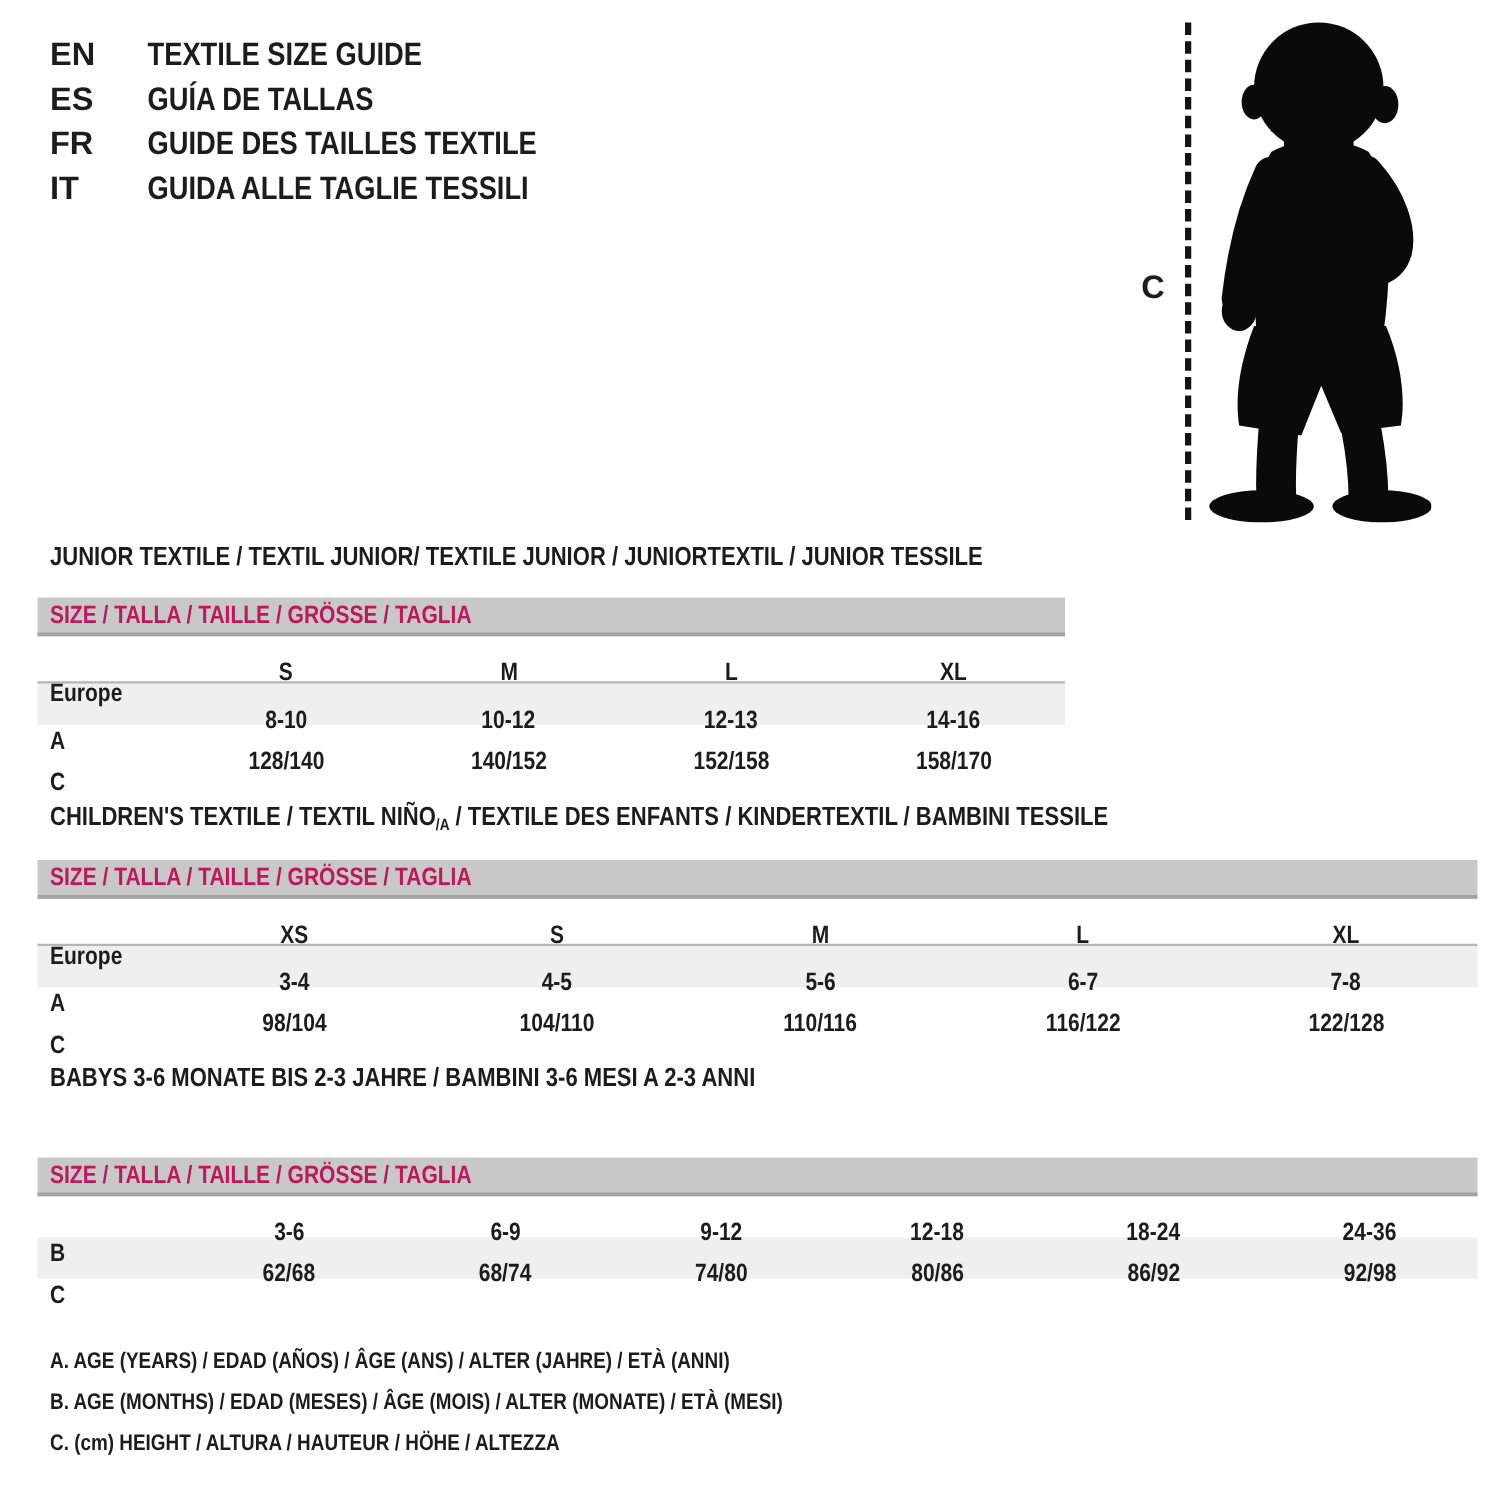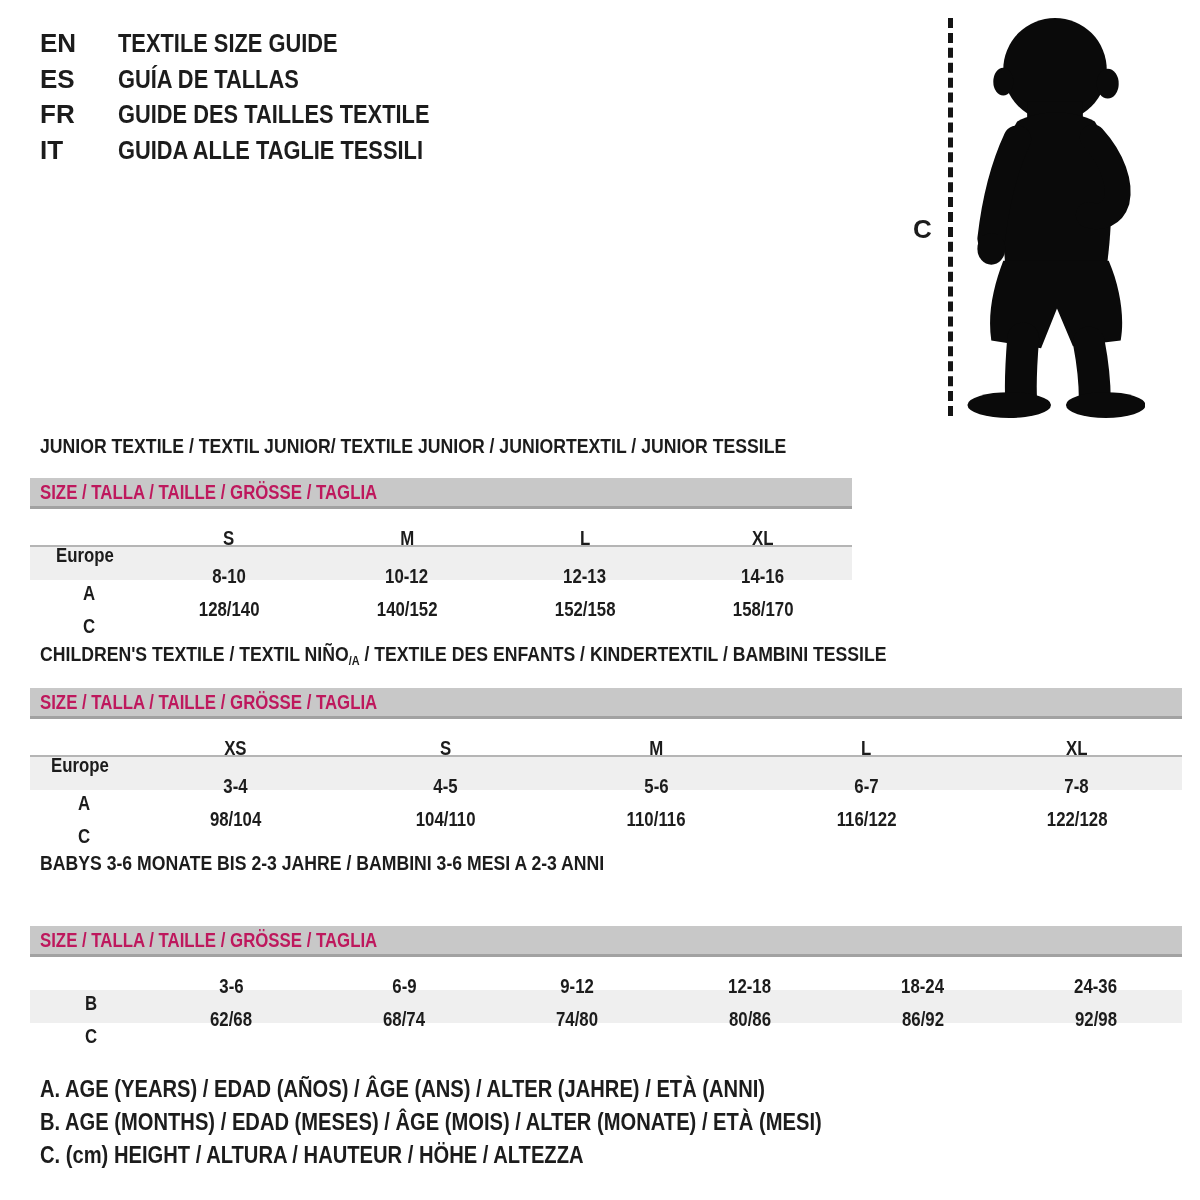--- a/index.html
+++ b/index.html
@@ -28,31 +28,31 @@
 
   
   .stable{position:absolute;left:30px;}
   .size-bar{height:28px;background:#c8c8c8;border-bottom:3px solid #a2a2a2;
             display:flex;align-items:center;padding-left:10px;font-size:20px;color:#be185d;}
   .trow{display:grid;align-items:center;font-size:20px;}
   .trow.head{height:36px;border-bottom:2px solid #b5b5b5;}
   .trow.data{height:33px;}
   .trow.alt{background:#efefef;}
   .cell{text-align:center;overflow:visible;}
-  .cell.lab{text-align:center;padding-left:10px;margin-top:35px;}
+  .cell.lab{text-align:left;padding-left:10px;margin-top:35px;}
   .t1{width:822px;}
   .t1 .trow{grid-template-columns:110px repeat(4,1fr);}
   .t2{width:1152px;}
   .t2 .trow{grid-template-columns:100px repeat(5,1fr);}
   .t3{width:1152px;}
   .t3 .trow{grid-template-columns:115px repeat(6,1fr);}
 
   
   .legend{position:absolute;left:40px;top:1072px;}
-  .legend-line{line-height:33px;font-size:24px;}
+  .legend-line{line-height:33px;font-size:18px;}
 </style>
 </head>
 <body>
 
 <div class="canvas">
 
   <div class="lang-list">
     <div class="lang-row">
       <span class="lang-code">EN</span>
       <span class="cl">TEXTILE SIZE GUIDE</span>

